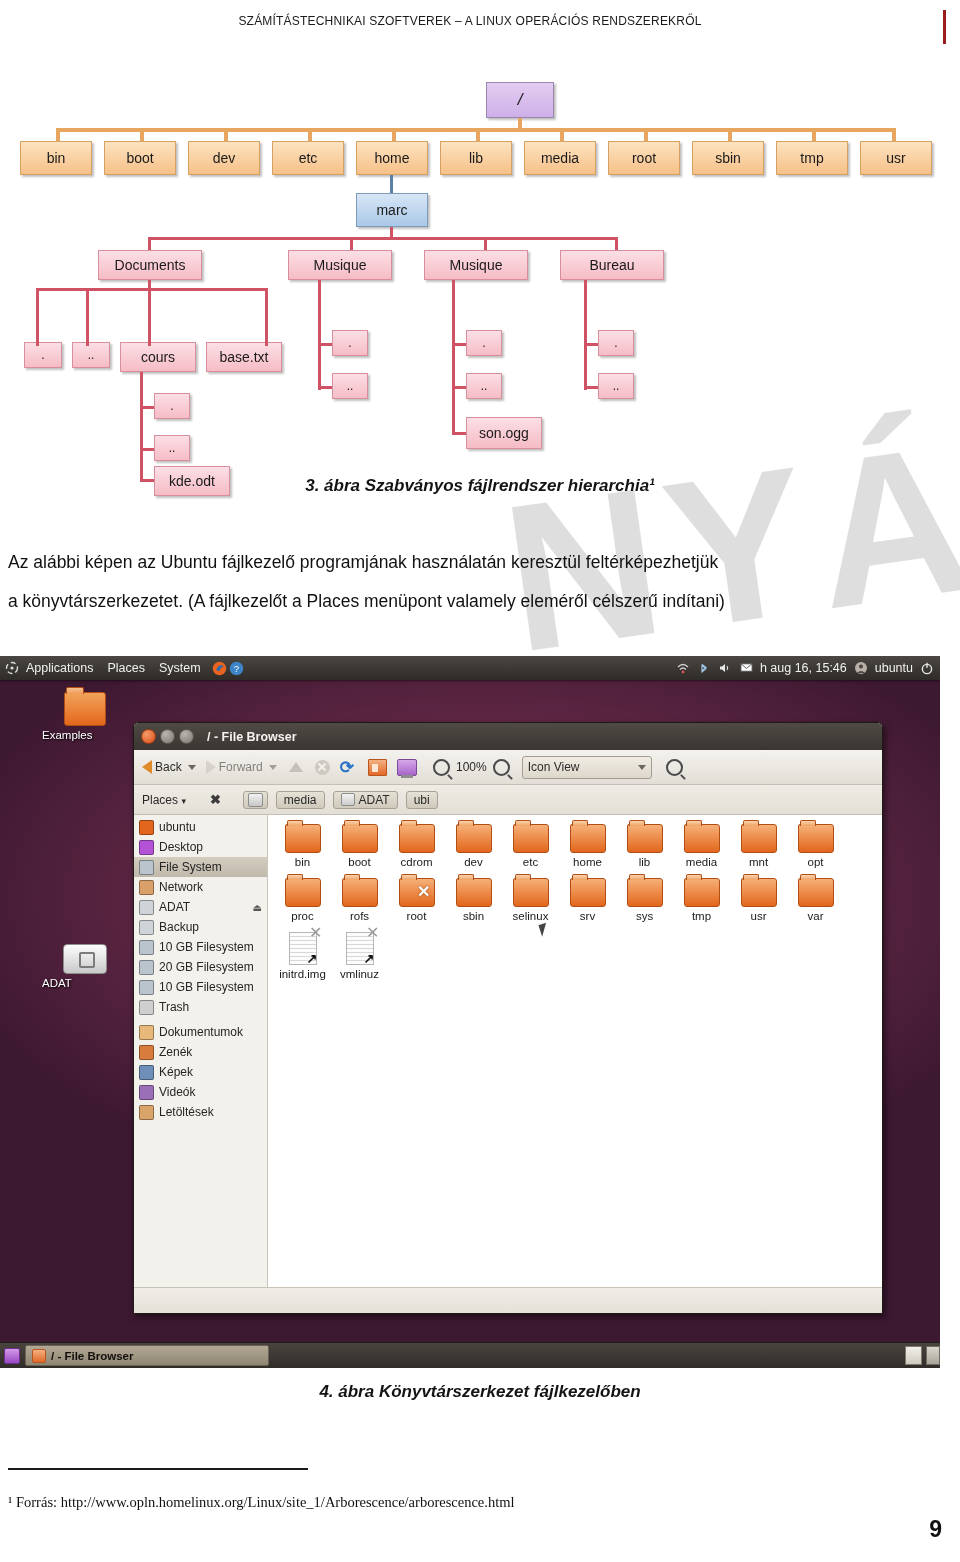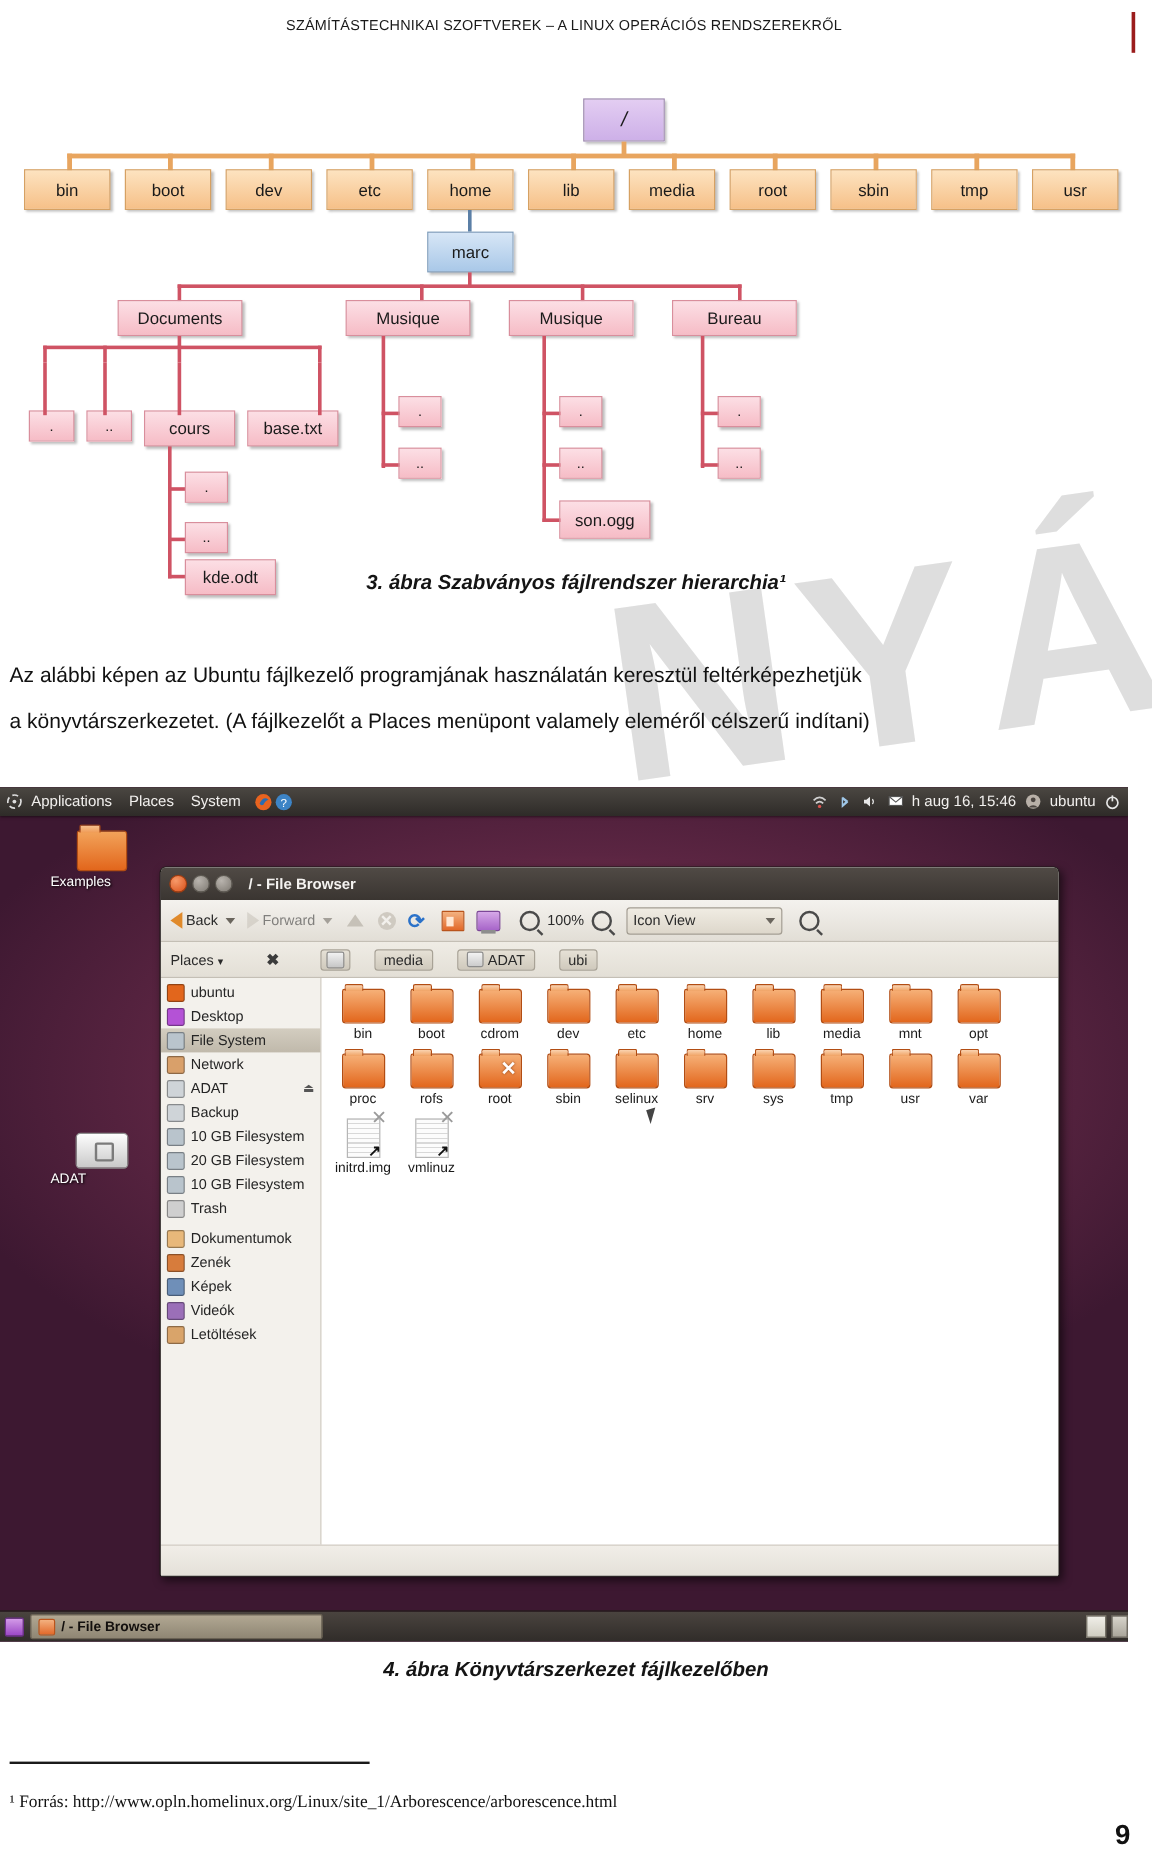--- a/index.html
+++ b/index.html
@@ -195,21 +195,21 @@
   .comp-ico:after{content:"";position:absolute;left:3px;bottom:-3px;width:12px;height:3px;background:#8d8d8d;}
   .magn{width:13px;height:13px;border:2px solid #4a4a4a;border-radius:50%;position:relative;display:inline-block;}
   .magn:after{content:"";position:absolute;right:-5px;bottom:-4px;width:6px;height:2px;background:#4a4a4a;transform:rotate(45deg);}
   .viewsel{
     width:118px;height:21px;background:linear-gradient(180deg,#f0ece3,#ddd7cb);
     border:1px solid #a39d92;border-radius:3px;display:flex;align-items:center;
     padding:0 5px;font-size:12px;color:#2a2a2a;justify-content:space-between;
   }
   .fbloc{
     height:29px;background:linear-gradient(180deg,#efece5,#e3dfd6);
-    border-bottom:1px solid #c4bfb5;display:flex;align-items:center;padding:0 8px;gap:20px;
+    border-bottom:1px solid #c4bfb5;display:flex;align-items:center;padding:0 8px;gap:8px;
     font-size:12px;color:#2a2a2a;
   }
   .crumb{
     background:linear-gradient(180deg,#e6e1d6,#cfc9bc);
     border:1px solid #a8a296;border-radius:3px;padding:1px 7px;
     display:flex;align-items:center;gap:4px;font-size:12px;
   }
   .xclose{font-size:13px;color:#3b3b3b;font-weight:bold;}
   .fbbody{display:flex;height:472px;}
   .fbside{

